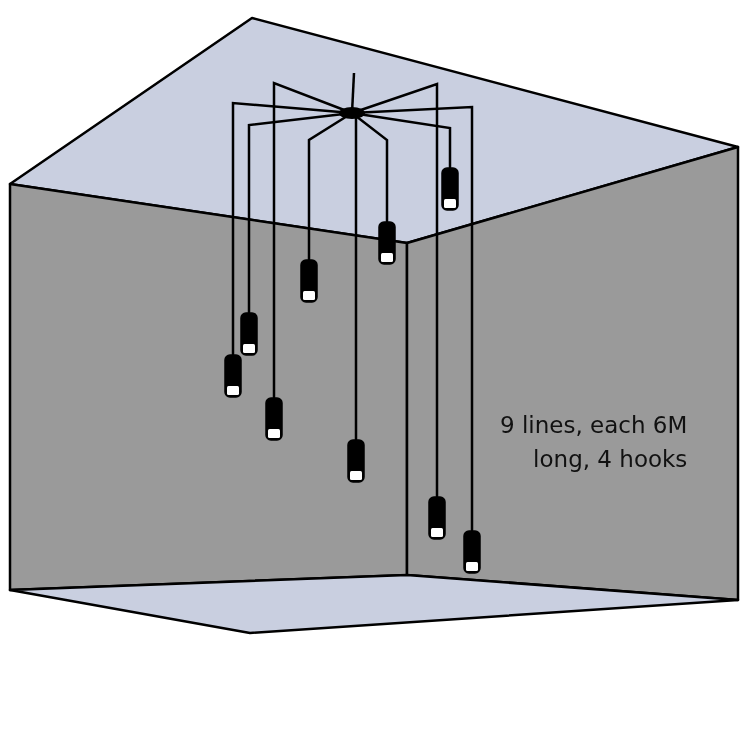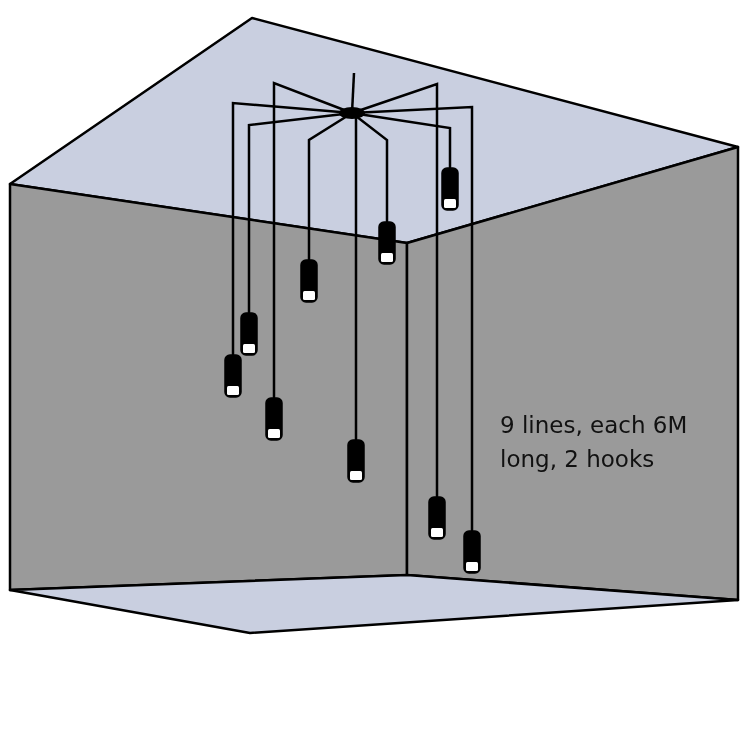--- a/index.html
+++ b/index.html
@@ -6,20 +6,21 @@
     .canvas { position: relative; width: 750px; height: 750px; overflow: hidden; background: #ffffff; }
     svg { position: absolute; left: 0; top: 0; }
     .label {
       position: absolute;
       left: 500px; top: 408px;
       font-family: "DejaVu Sans", sans-serif;
       font-size: 23px;
       line-height: 34px;
       color: #111111;
       letter-spacing: 0px;
+      text-align: right;
     }
     .label div { white-space: nowrap; }
   </style>
 </head>
 <body>
 
 <div class="canvas">
   <svg id="scene" width="750" height="750" viewBox="0 0 750 750">
     <polygon id="ceiling" points="252,18 738,147 407,243 10,184" fill="#c9cfe0" stroke="#000000" stroke-width="2.5" stroke-linejoin="round"></polygon>
     <polygon id="left-wall" points="10,184 407,243 407,575 10,590" fill="#9a9a9a" stroke="#000000" stroke-width="2.5" stroke-linejoin="round"></polygon>
@@ -74,15 +75,15 @@
           <rect x="431" y="528" width="12" height="9" rx="1.5" fill="#ffffff"></rect>
         </g>
         <g>
           <rect x="464" y="531" width="16" height="42" rx="5" fill="#000000" stroke="#000000" stroke-width="1.5"></rect>
           <rect x="466" y="562" width="12" height="9" rx="1.5" fill="#ffffff"></rect>
         </g>
       </g>
   </svg>
   <div class="label">
     <div>9 lines, each 6M</div>
-    <div>long, 2 hooks</div>
+    <div>long, 4 hooks</div>
   </div>
 </div>
 
 </body></html>

